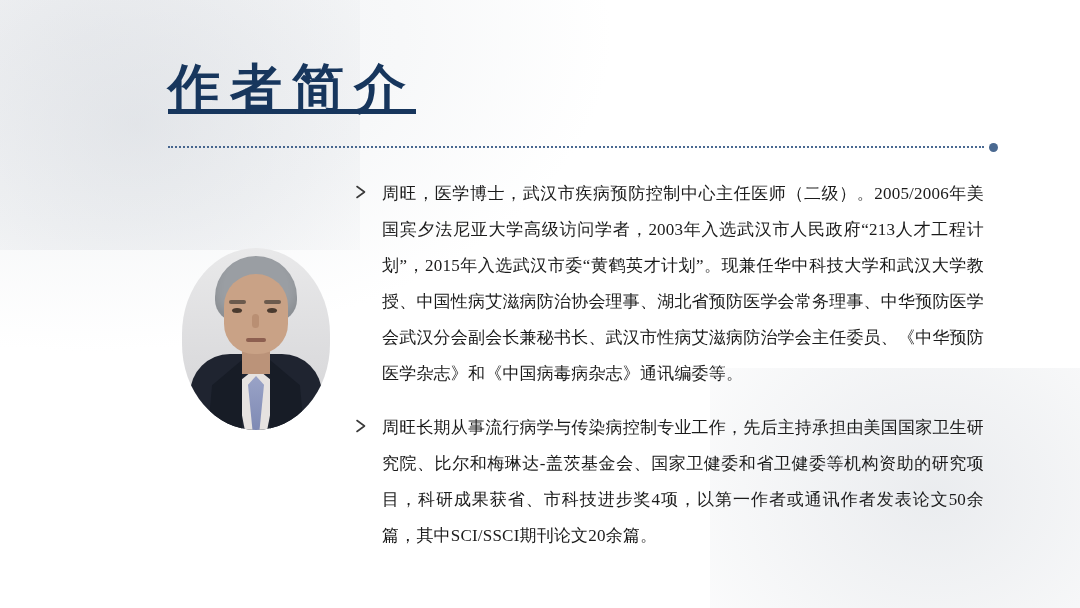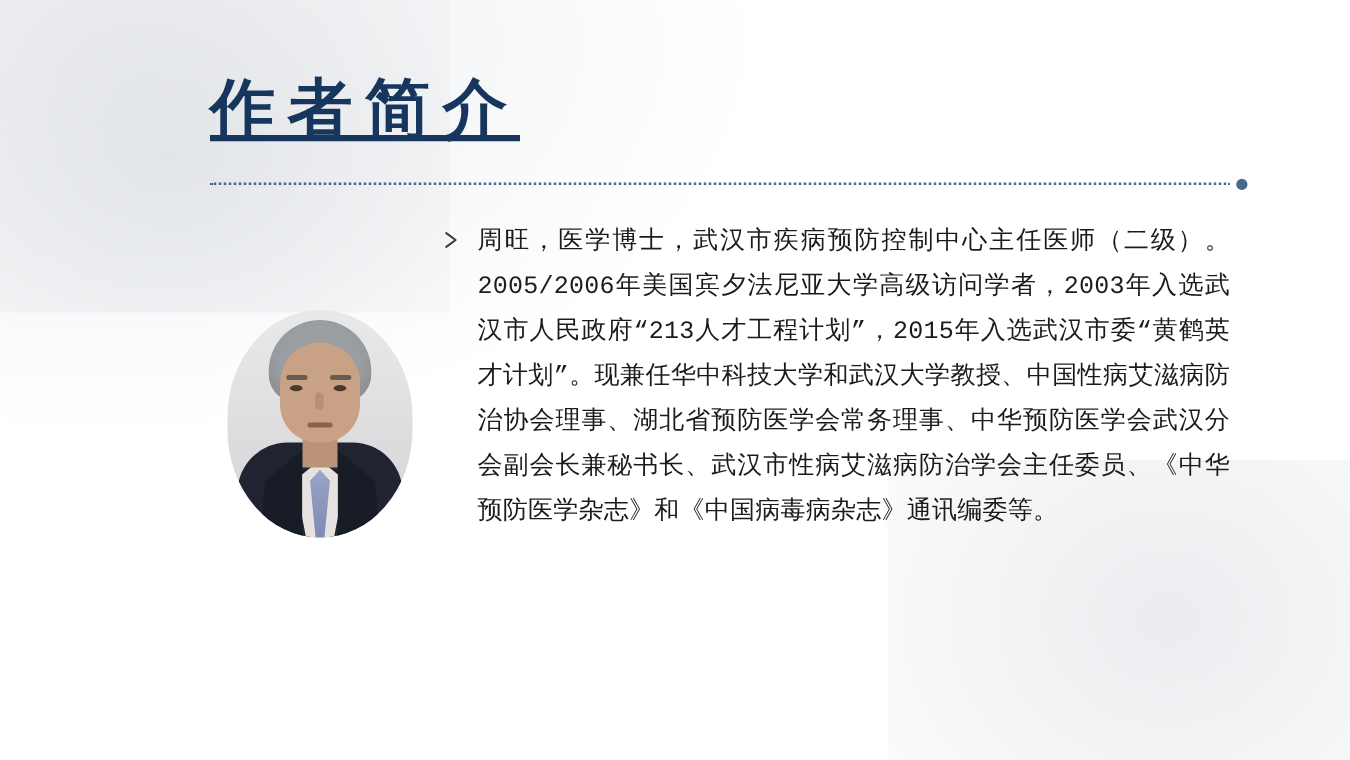--- a/index.html
+++ b/index.html
@@ -181,22 +181,22 @@
   .content {
     position: absolute;
     left: 352px;
     top: 176px;
     width: 632px;
   }
   .bullet-item {
     position: relative;
     padding-left: 30px;
     color: #1b1b1b;
-    font-family: Liberation Mono, monospace;
-    font-size: 20px;
+    font-family: Liberation Serif, serif;
+    font-size: 17px;
     line-height: 36px;
     text-align: justify;
     text-justify: inter-ideograph;
     letter-spacing: 0.2px;
   }
   .bullet-item + .bullet-item {
     margin-top: 18px;
   }
   .bullet-icon {
     position: absolute;
@@ -244,15 +244,23 @@
 
     <div class="bullet-item">
       <span class="bullet-icon">
         <svg width="14" height="14" viewBox="0 0 14 14" aria-hidden="true">
           <path d="M3 1.5 L10.5 7 L3 12.5" fill="none" stroke="#3a3a3a" stroke-width="1.6" stroke-linecap="round" stroke-linejoin="round"></path>
         </svg>
       </span>
       <span>周旺，医学博士，武汉市疾病预防控制中心主任医师（二级）。2005/2006年美国宾夕法尼亚大学高级访问学者，2003年入选武汉市人民政府“213人才工程计划”，2015年入选武汉市委“黄鹤英才计划”。现兼任华中科技大学和武汉大学教授、中国性病艾滋病防治协会理事、湖北省预防医学会常务理事、中华预防医学会武汉分会副会长兼秘书长、武汉市性病艾滋病防治学会主任委员、《中华预防医学杂志》和《中国病毒病杂志》通讯编委等。</span>
     </div>
 
+    <div class="bullet-item">
+      <span class="bullet-icon">
+        <svg width="14" height="14" viewBox="0 0 14 14" aria-hidden="true">
+          <path d="M3 1.5 L10.5 7 L3 12.5" fill="none" stroke="#3a3a3a" stroke-width="1.6" stroke-linecap="round" stroke-linejoin="round"></path>
+        </svg>
+      </span>
+      <span>周旺长期从事流行病学与传染病控制专业工作，先后主持承担由美国国家卫生研究院、比尔和梅琳达-盖茨基金会、国家卫健委和省卫健委等机构资助的研究项目，科研成果获省、市科技进步奖4项，以第一作者或通讯作者发表论文50余篇，其中SCI/SSCI期刊论文20余篇。</span>
+    </div>
 
   </div>
 </div>
 
 </body></html>

